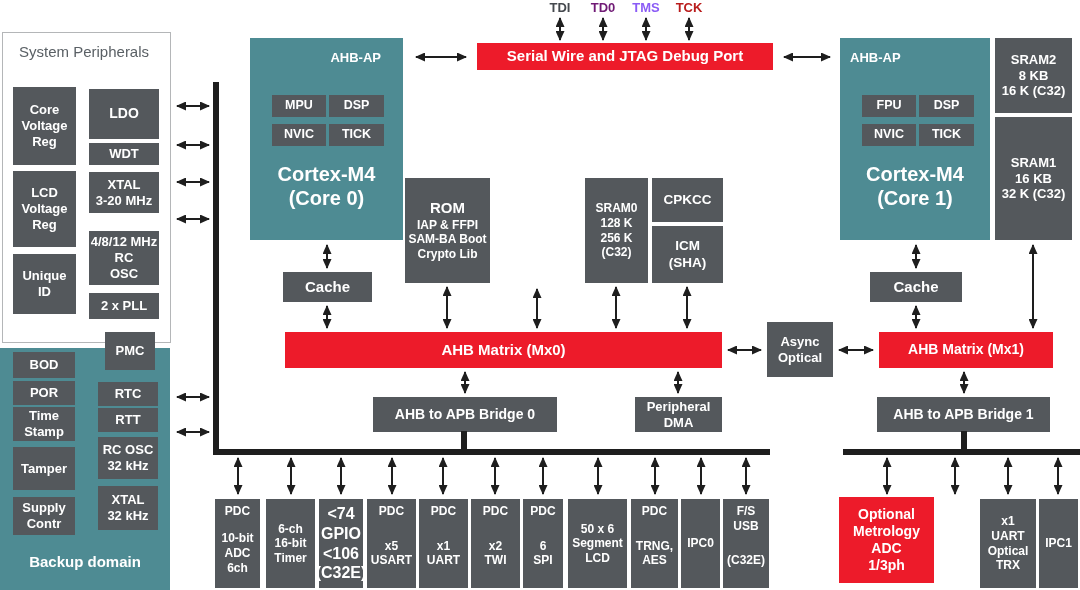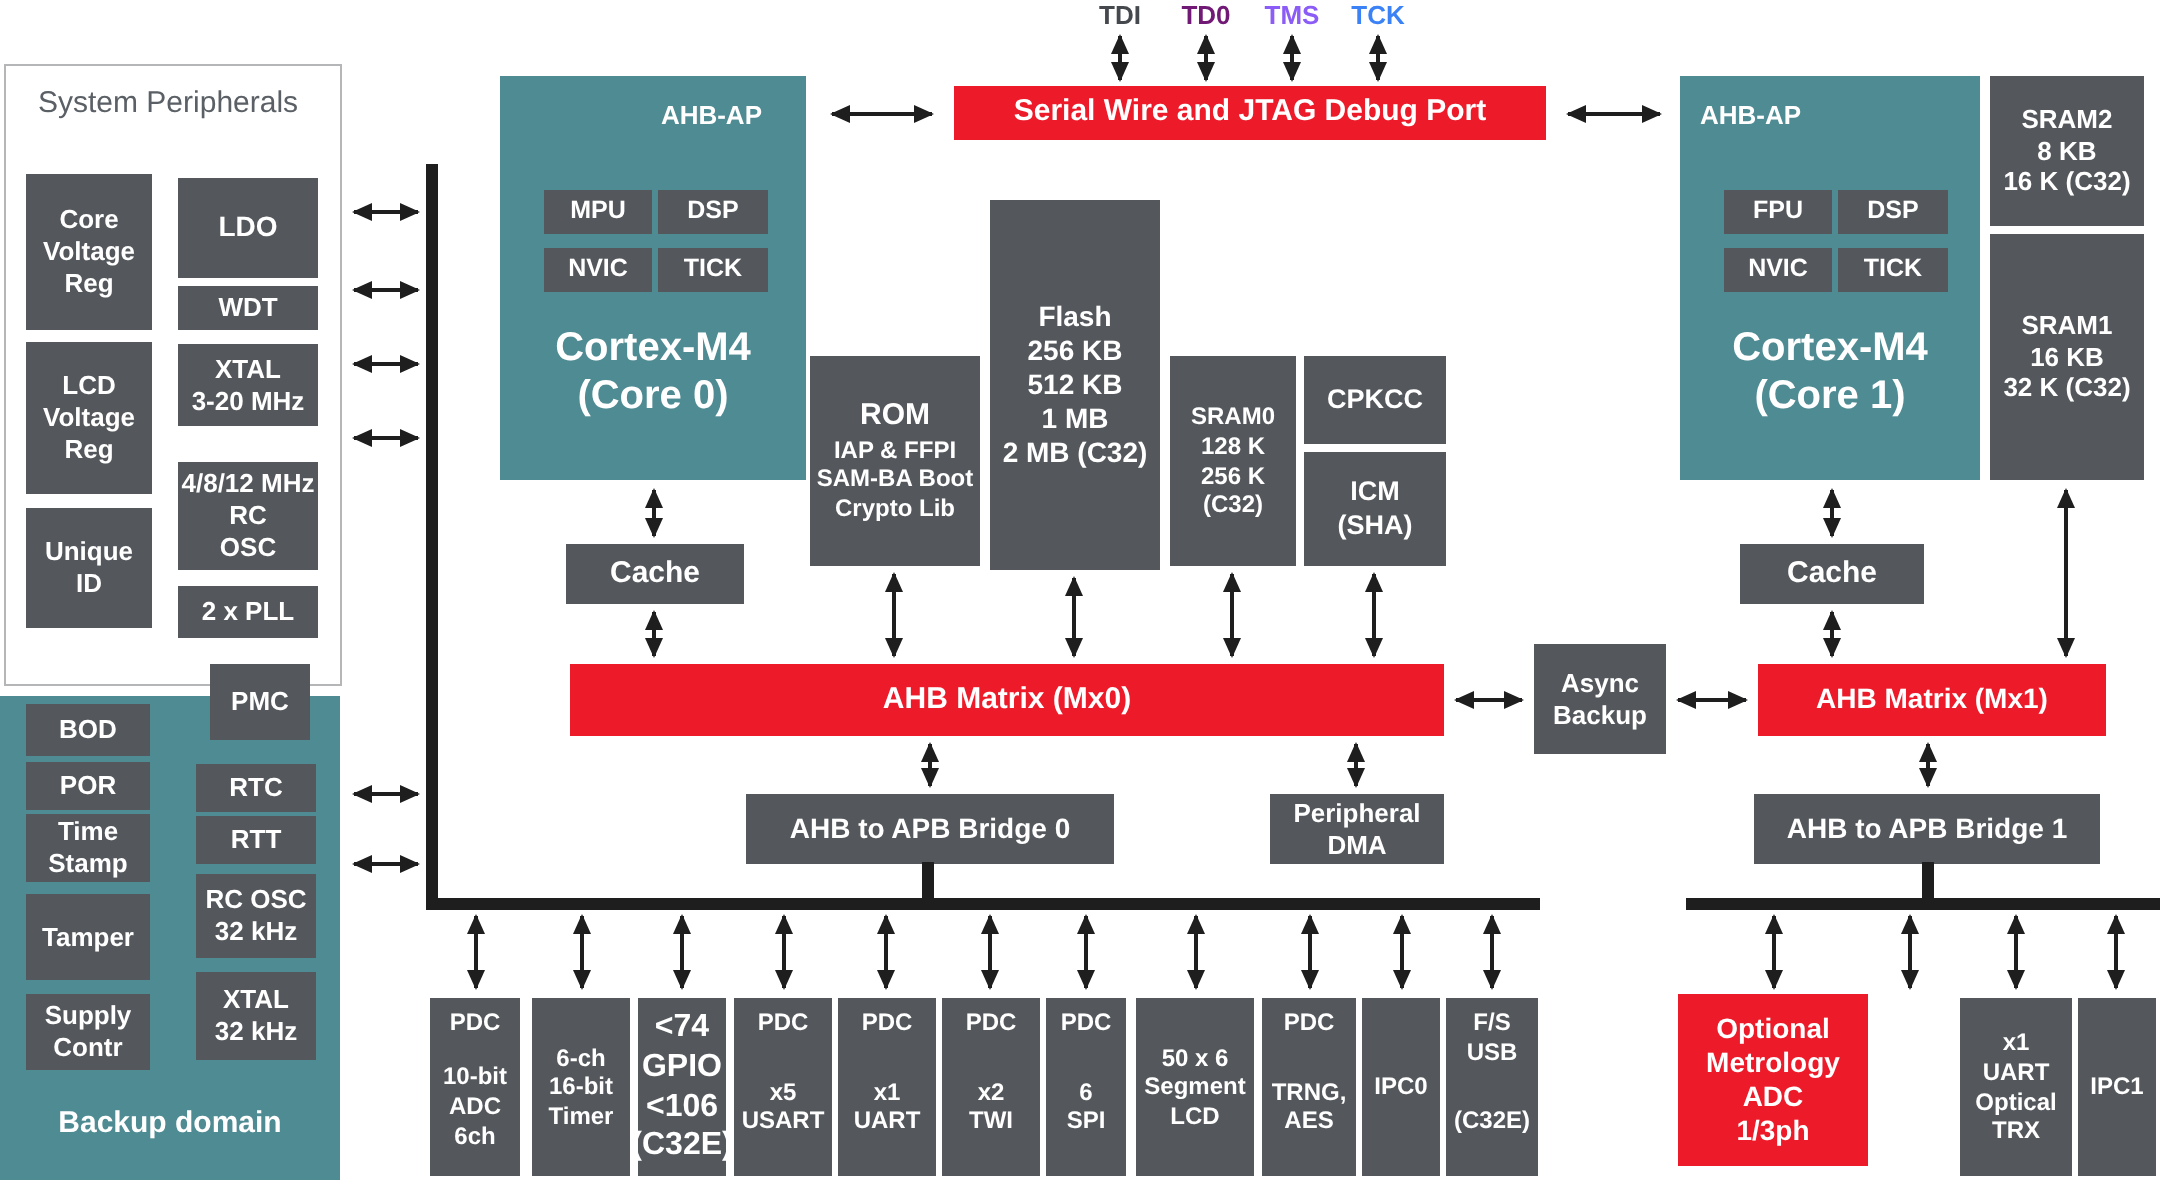--- a/index.html
+++ b/index.html
@@ -20,21 +20,21 @@
   .peri .body{flex:1 1 auto;display:flex;align-items:center;justify-content:center;white-space:pre-line}
 </style>
 </head>
 <body>
 
 <div id="stage">
 
   <div class="lbl" style="left:535px;top:0;width:50px;text-align:center;font-size:13px;color:#45494e">TDI</div>
   <div class="lbl" style="left:578px;top:0;width:50px;text-align:center;font-size:13px;color:#701a75">TD0</div>
   <div class="lbl" style="left:621px;top:0;width:50px;text-align:center;font-size:13px;color:#8b5cf6">TMS</div>
-  <div class="lbl" style="left:664px;top:0;width:50px;text-align:center;font-size:13px;color:#3b82f6">TCK</div>
+  <div class="lbl" style="left:664px;top:0;width:50px;text-align:center;font-size:13px;color:#b91c1c">TCK</div>
 
   <div class="b redbg" style="left:477px;top:43px;width:296px;height:27px;font-size:15px">Serial Wire and JTAG Debug Port</div>
 
   <div class="panel" style="left:2px;top:32px;width:169px;height:311px">
     <div class="lbl" style="left:16px;top:10px;font-weight:400;font-size:15px;color:#5a6065">System Peripherals</div>
     <div class="b" style="left:10px;top:54px;width:63px;height:78px">Core
 Voltage
 Reg</div>
     <div class="b" style="left:86px;top:56px;width:70px;height:50px;font-size:14px">LDO</div>
     <div class="b" style="left:86px;top:110px;width:70px;height:22px">WDT</div>
@@ -91,42 +91,37 @@
 (Core 1)</div>
   </div>
   <div class="b" style="left:870px;top:272px;width:92px;height:30px;font-size:15px">Cache</div>
 
   <div class="b" style="left:405px;top:178px;width:85px;height:105px">
     <span style="font-size:15px">ROM</span>
     <span style="font-size:12px;white-space:pre-line">IAP &amp; FFPI
 SAM-BA Boot
 Crypto Lib</span>
   </div>
-  <div class="b" style="left:495px;top:100px;width:85px;height:185px;font-size:14px">Flash
-256 KB
-512 KB
-1 MB
-2 MB (C32)</div>
   <div class="b" style="left:585px;top:178px;width:63px;height:105px;font-size:12px">SRAM0
 128 K
 256 K (C32)</div>
   <div class="b" style="left:652px;top:226px;width:71px;height:57px;font-size:13.5px">ICM
 (SHA)</div>
   <div class="b" style="left:652px;top:178px;width:71px;height:44px;font-size:13.5px">CPKCC</div>
   <div class="b" style="left:995px;top:38px;width:77px;height:75px">SRAM2
 8 KB
 16 K (C32)</div>
   <div class="b" style="left:995px;top:117px;width:77px;height:123px">SRAM1
 16 KB
 32 K (C32)</div>
 
   <div class="b redbg" style="left:285px;top:332px;width:437px;height:36px;font-size:15px">AHB Matrix (Mx0)</div>
   <div class="b redbg" style="left:879px;top:332px;width:174px;height:36px;font-size:14px">AHB Matrix (Mx1)</div>
   <div class="b" style="left:767px;top:322px;width:66px;height:55px">Async
-Backup</div>
+Optical</div>
   <div class="b" style="left:373px;top:397px;width:184px;height:35px;font-size:14px">AHB to APB Bridge 0</div>
   <div class="b" style="left:635px;top:397px;width:87px;height:35px">Peripheral
 DMA</div>
   <div class="b" style="left:877px;top:397px;width:173px;height:35px;font-size:14px">AHB to APB Bridge 1</div>
 
   <div class="bus" style="left:213px;top:82px;width:6px;height:373px"></div>
   <div class="bus" style="left:213px;top:449px;width:557px;height:6px"></div>
   <div class="bus" style="left:843px;top:449px;width:237px;height:6px"></div>
   <div class="bus" style="left:461px;top:431px;width:6px;height:20px"></div>
   <div class="bus" style="left:961px;top:431px;width:6px;height:20px"></div>

